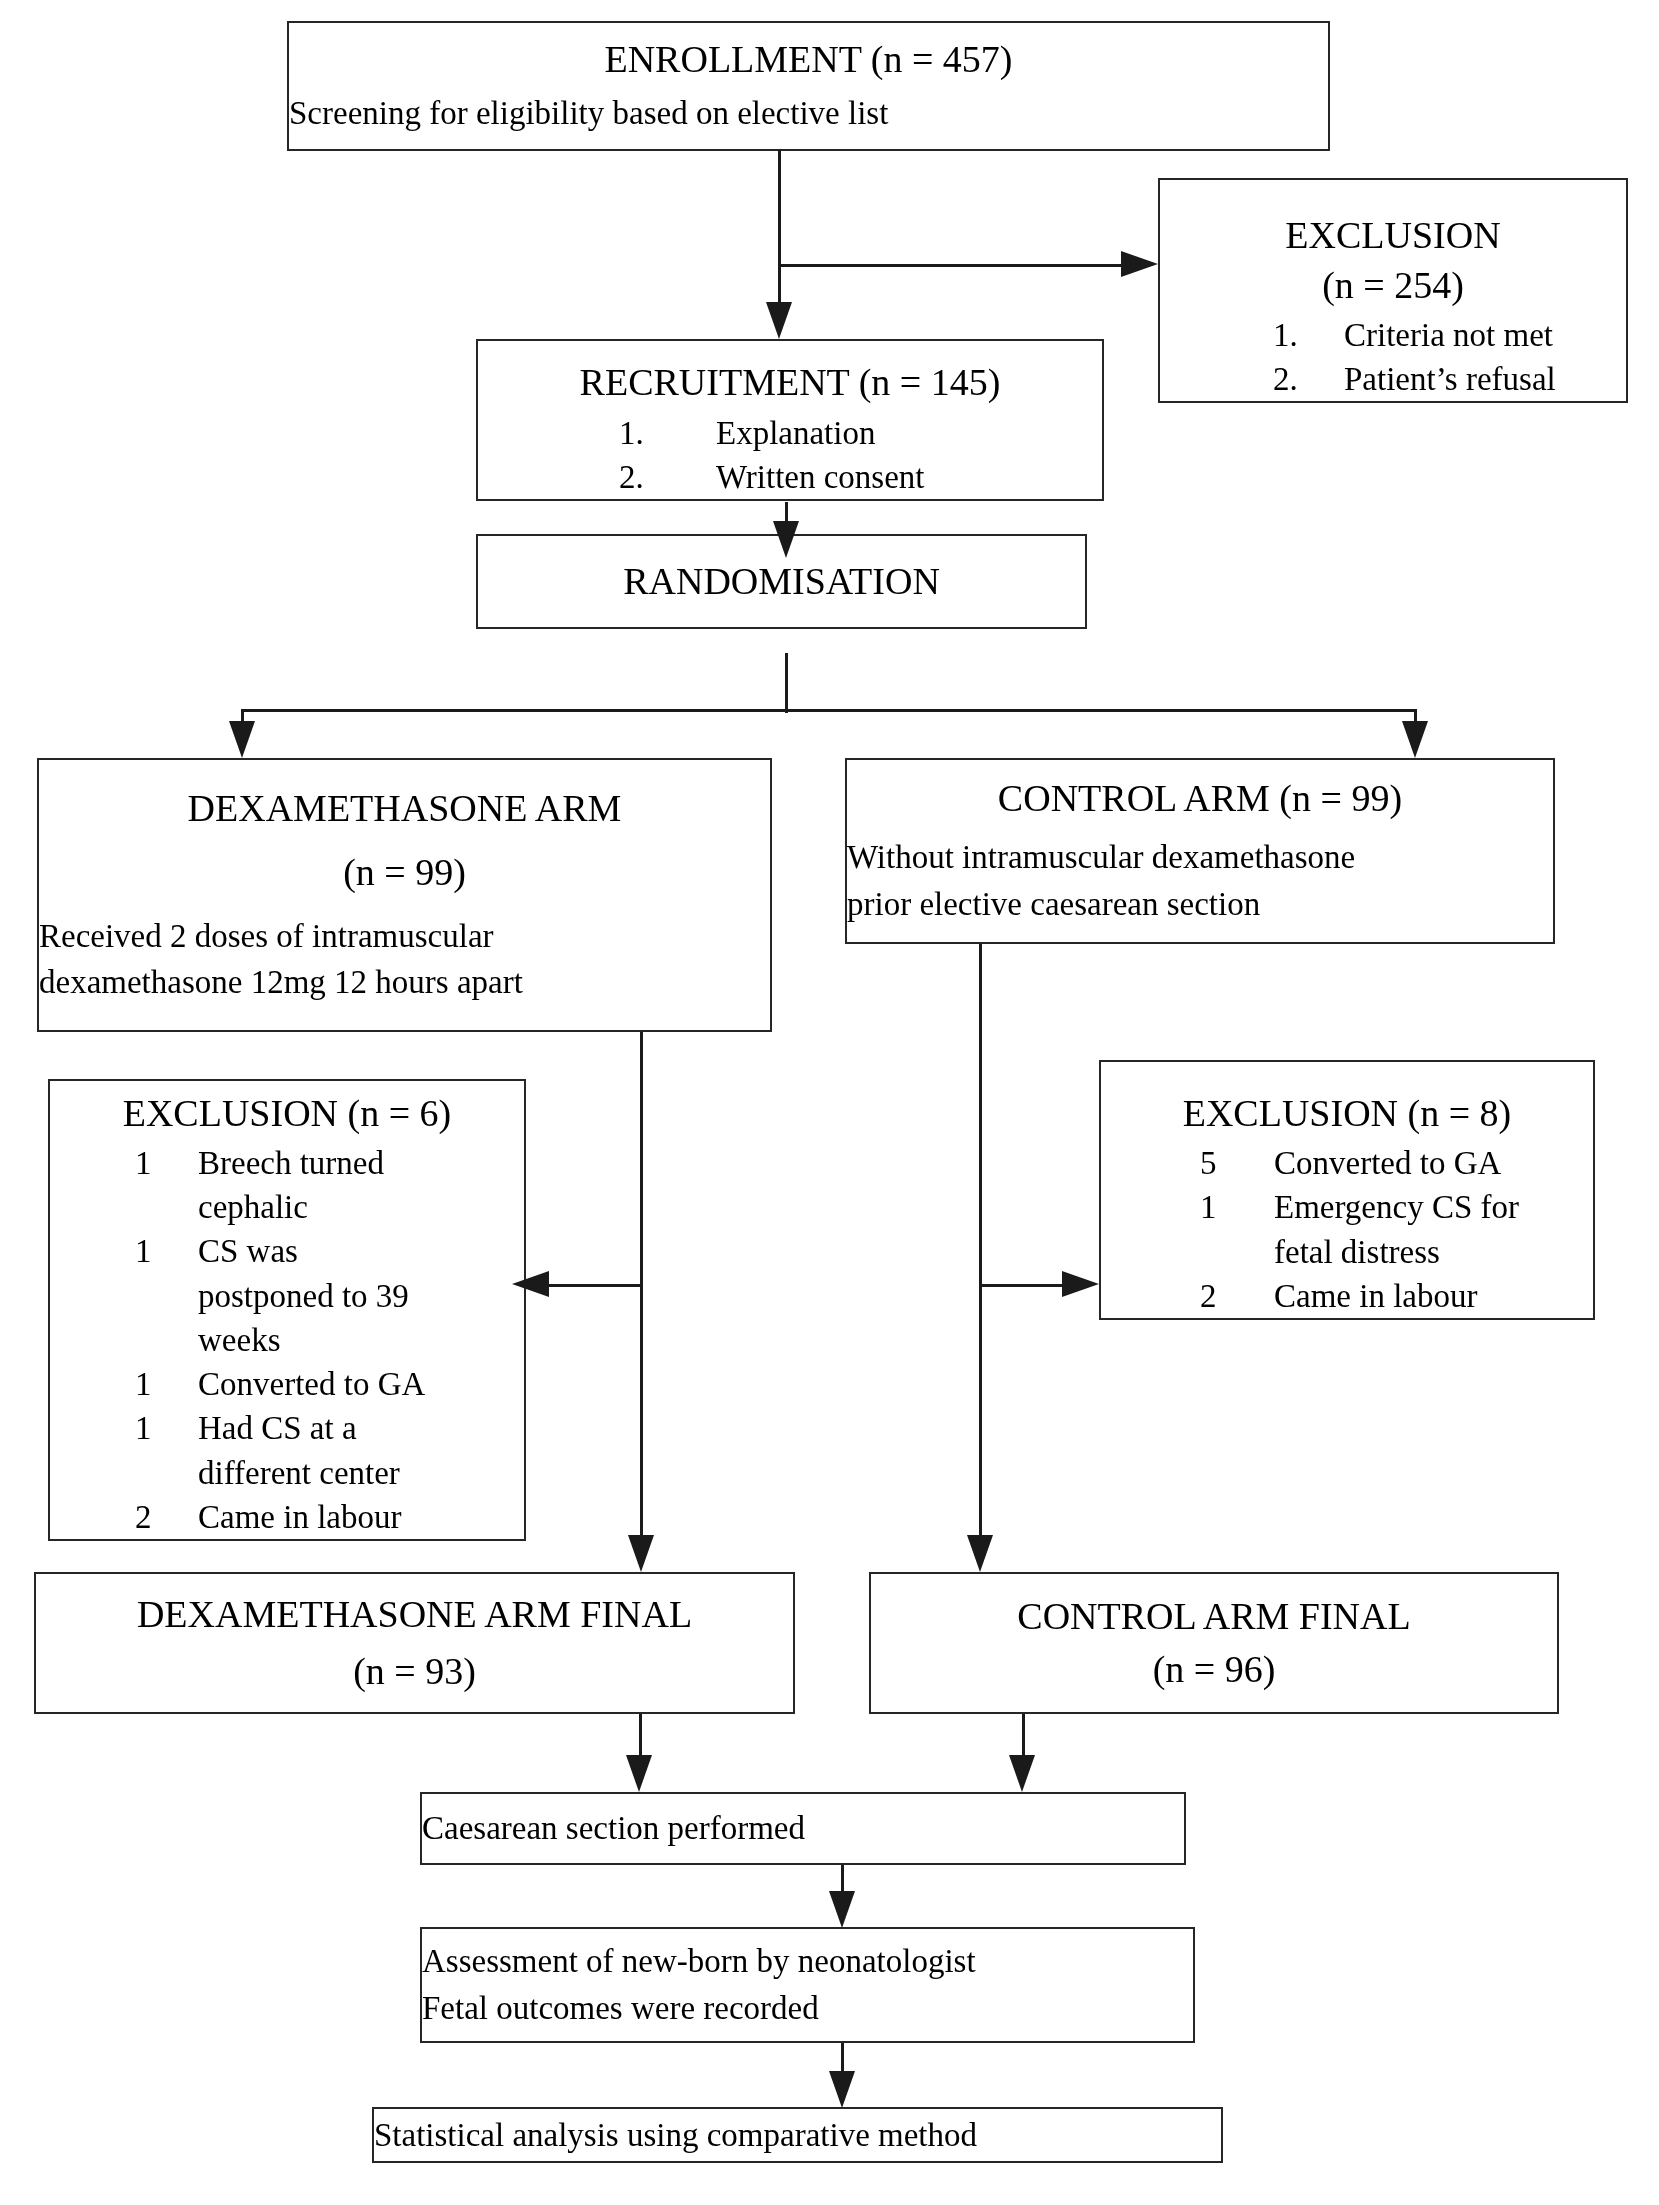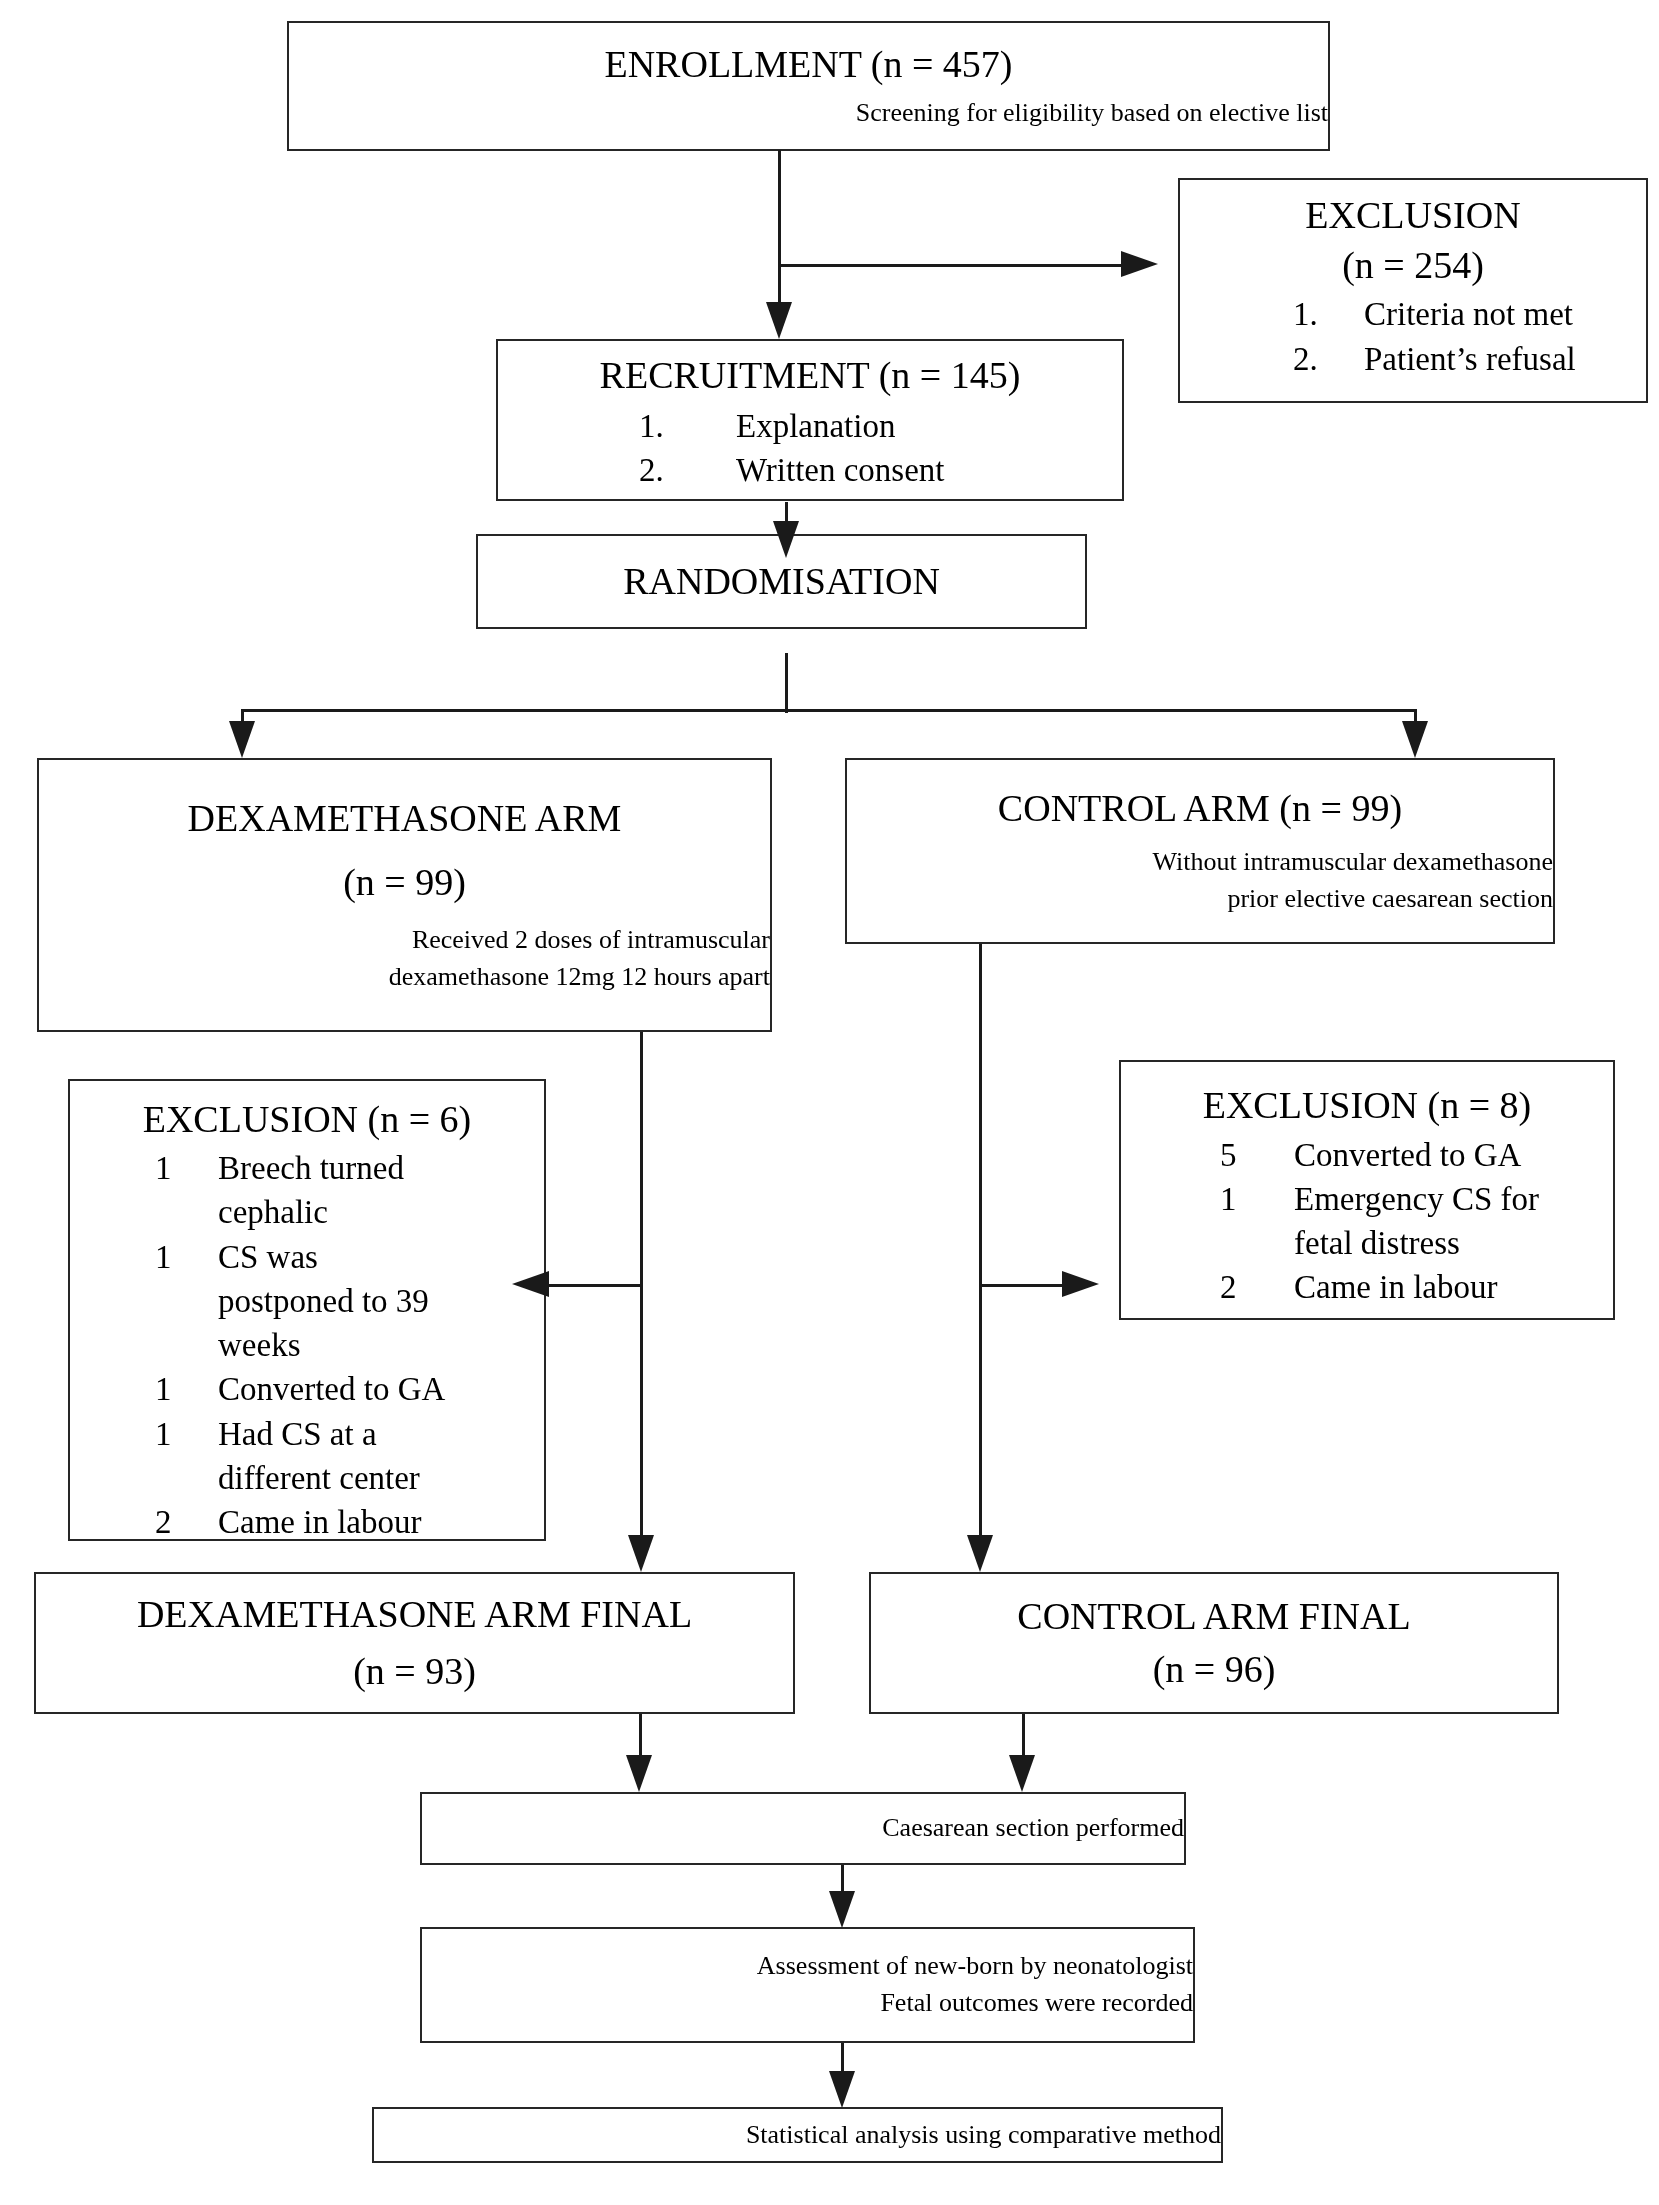--- a/index.html
+++ b/index.html
@@ -29,35 +29,35 @@
     justify-content:center;
     overflow:hidden;
   }
   .h{
     font-size:38px;
     line-height:1.3;
     text-align:center;
     white-space:pre-line;
   }
   .b{
-    font-size:26px;
+    font-size:33px;
     line-height:1.42;
-    text-align:right;
+    text-align:left;
     white-space:pre-line;
   }
   .list{
     display:grid;
     grid-template-columns:max-content 1fr;
     font-size:33px;
     line-height:1.34;
     text-align:left;
   }
   .list .num{min-width:29px;}
   .list .txt{white-space:pre-line;}
-  .top-align{justify-content:flex-start;margin-left:20px;}
+  .top-align{justify-content:flex-end;}
   .vline{position:absolute;width:2.8px;background:var(--line);}
   .hline{position:absolute;height:2.8px;background:var(--line);}
   .arr-down{
     position:absolute;width:0;height:0;
     border-left:13.5px solid transparent;
     border-right:13.5px solid transparent;
     border-top:37px solid var(--line);
   }
   .arr-right{
     position:absolute;width:0;height:0;

